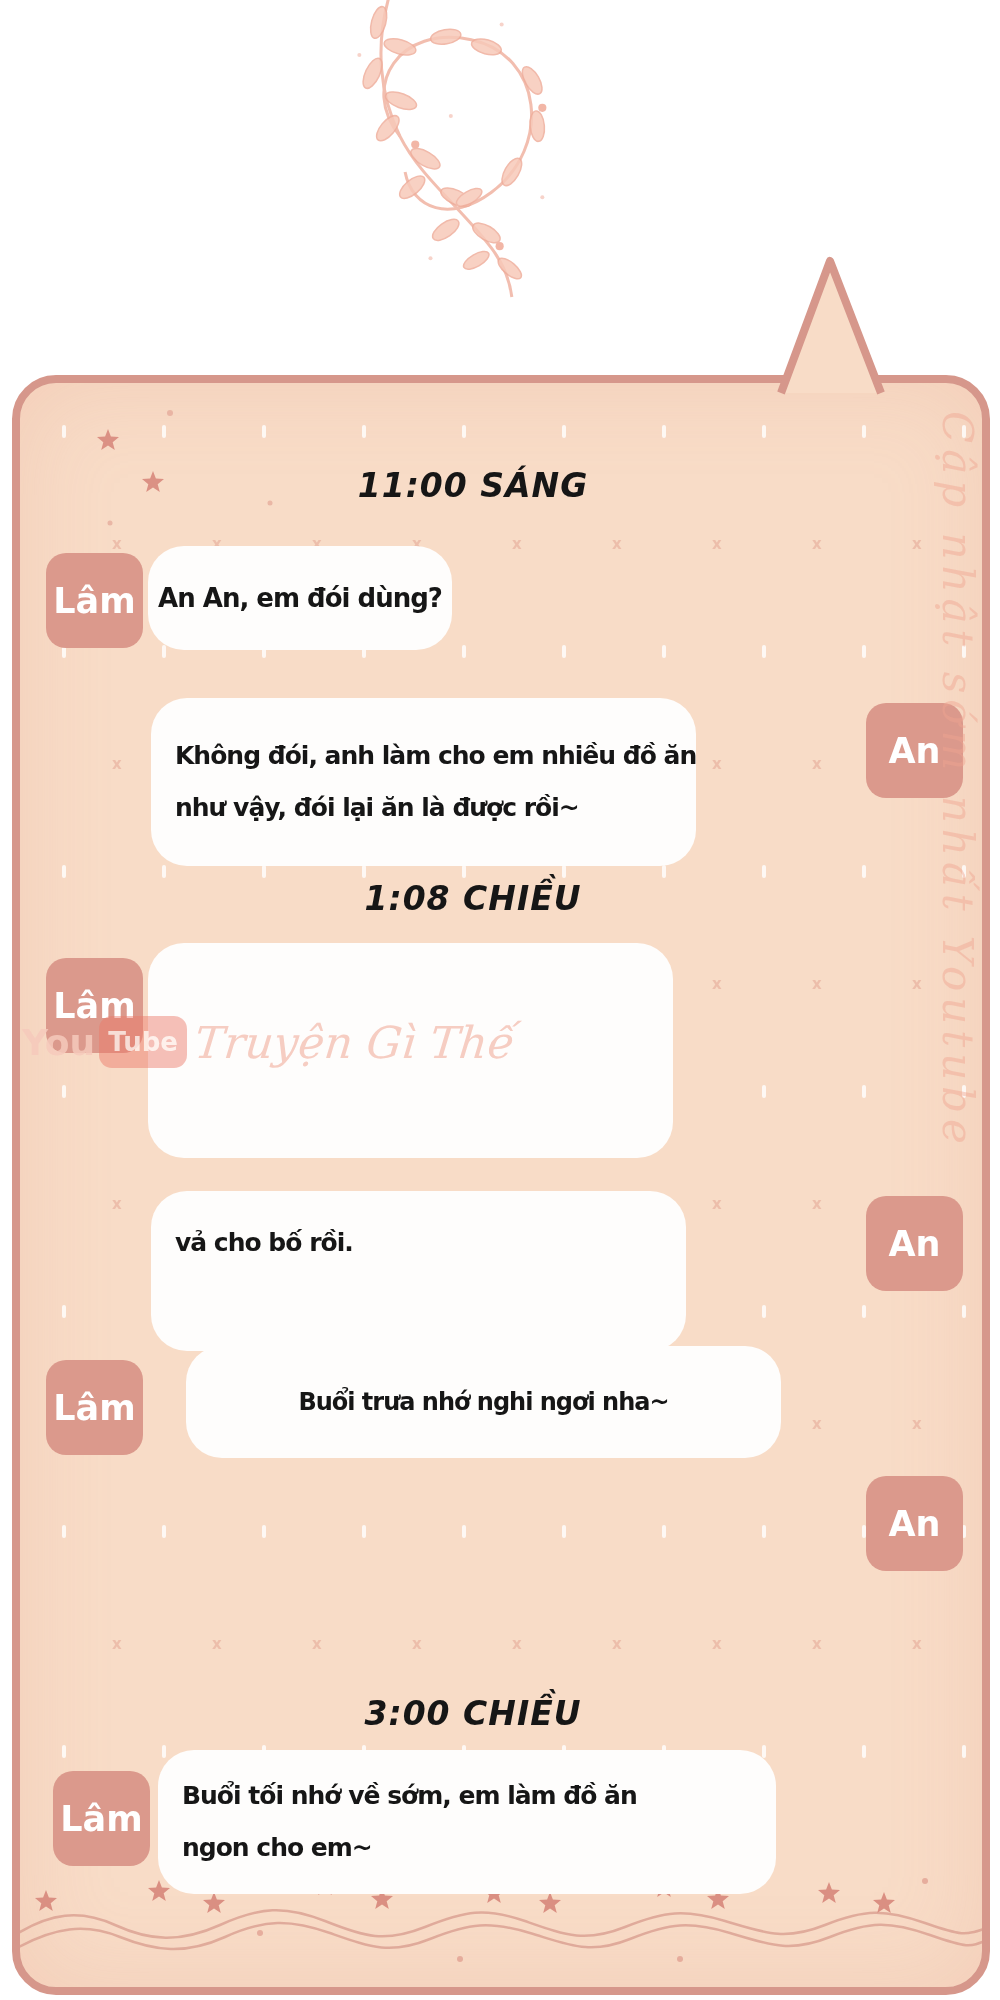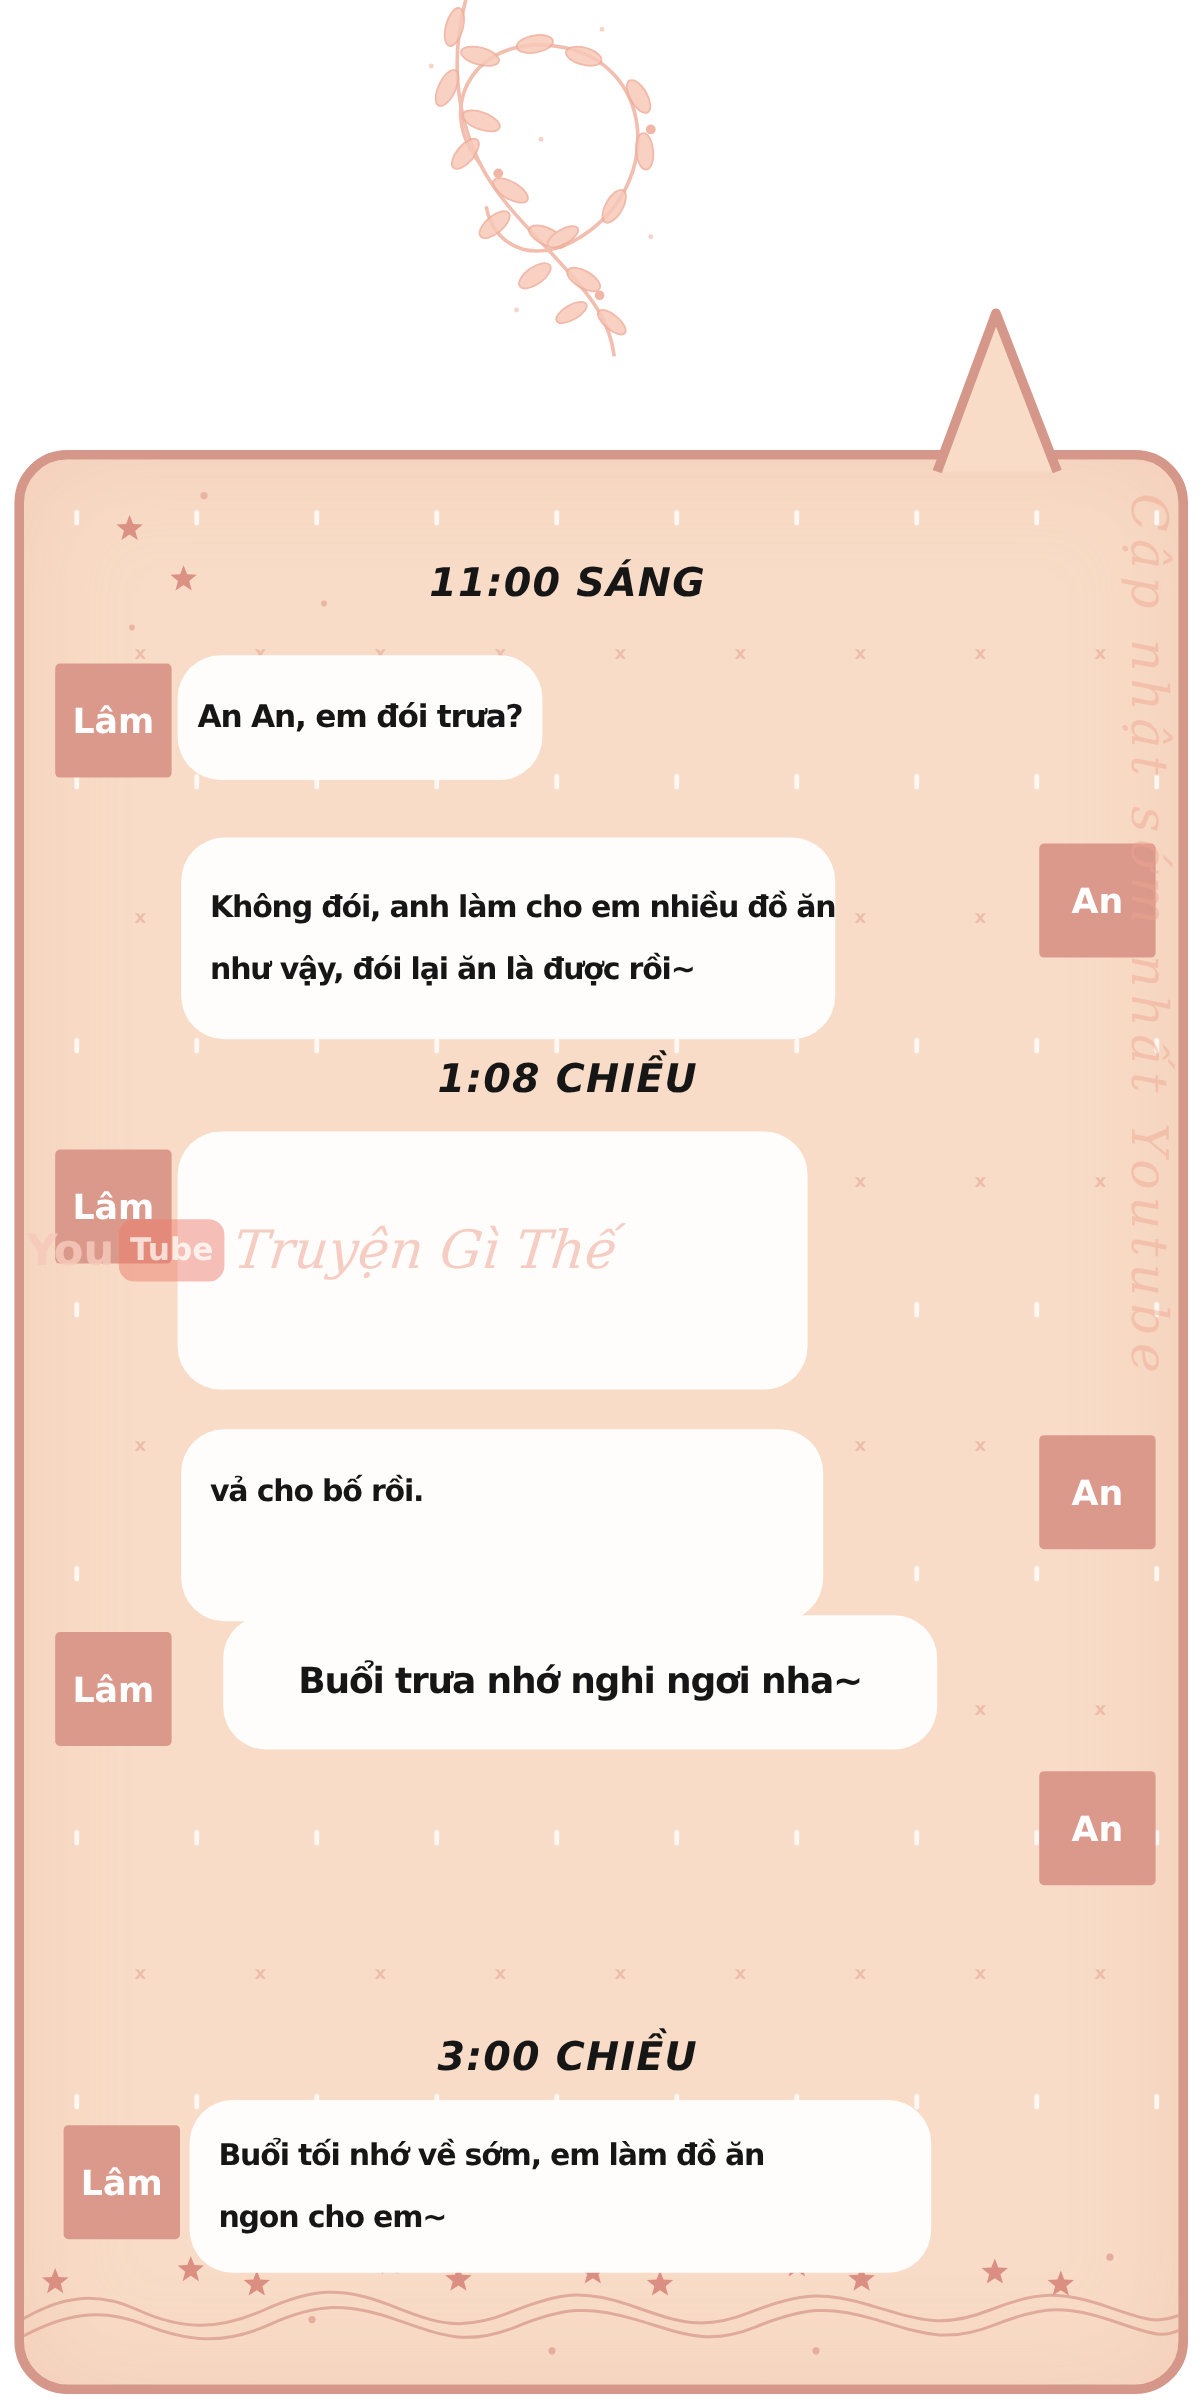--- a/index.html
+++ b/index.html
@@ -28,35 +28,35 @@
   .spw{position:absolute;width:4px;height:13px;background:rgba(255,255,255,.8);border-radius:2px}
   .spx{position:absolute;color:rgba(219,146,129,.4);font:700 15px "DejaVu Sans",sans-serif}
   .decor-stars{z-index:2}
   .band{position:absolute;left:0;right:0;bottom:8px;height:116px;z-index:2;pointer-events:none}
 
   
   .content{position:absolute;inset:0;z-index:3}
   .ts{position:absolute;width:100%;text-align:center;transform:translateX(-28px);
     color:var(--text);font-weight:700;font-style:italic;font-size:33px;letter-spacing:1px}
   .ts1{top:83px}.ts2{top:496px}.ts3{top:1311px}
-  .avatar{position:absolute;width:97px;height:95px;border-radius:4px;background:var(--avatar-bg);
+  .avatar{position:absolute;width:97px;height:95px;border-radius:20px;background:var(--avatar-bg);
     display:flex;align-items:center;justify-content:center;
-    color:#fff;font-weight:700;font-size:29px}
+    color:#fff;font-weight:700;font-size:35px}
   .bubble{position:absolute;background:var(--bubble-bg);border-radius:36px;
     color:var(--text);font-weight:700;font-size:25px;letter-spacing:-1px}
   .bubble .line{white-space:nowrap;line-height:52px}
   .center{display:flex;align-items:center;justify-content:center}
   .a1{left:26px;top:170px}.a3{left:26px;top:575px}.a5{left:26px;top:977px}.a7{left:33px;top:1388px}
   .aA1{left:846px;top:320px}.aA2{left:846px;top:813px}.aA3{left:846px;top:1093px}
   .b1{left:128px;top:163px;width:304px;height:104px;font-size:26px}
   .b2{left:131px;top:315px;width:545px;min-height:168px;padding:32px 24px}
   .b3{left:128px;top:560px;width:525px;min-height:215px;padding:28px 24px}
   .b3 .line{line-height:53px}
   .b4{left:131px;top:808px;width:535px;min-height:160px;padding:26px 24px}
-  .b5{left:166px;top:963px;width:595px;height:112px;font-size:30px}
+  .b5{left:166px;top:963px;width:595px;height:112px;font-size:24px}
   .b6{left:486px;top:1087px;width:356px;height:102px;font-size:24px;border-radius:30px}
   .b7{left:138px;top:1367px;width:618px;min-height:144px;padding:20px 24px}
 
   
   .wm-h{position:absolute;left:2px;top:633px;z-index:6;display:flex;align-items:center;opacity:.85}
   .wm-you{color:#f6cabc;font-weight:700;font-size:36px;margin-right:4px}
   .wm-tube{width:88px;height:52px;border-radius:13px;background:rgba(235,120,104,.55);
     display:flex;align-items:center;justify-content:center;color:rgba(255,245,240,.9);
     font-weight:700;font-size:26px}
   .wm-script{margin-left:8px;font-family:"DejaVu Serif",serif;font-style:italic;
@@ -289,21 +289,21 @@
           <circle cx="905" cy="18" r="3" opacity="0.6"></circle>
       </g>
     </svg>
 
     <div class="content">
 
       <div class="ts ts1">11:00 SÁNG</div>
 
       <div class="avatar a1">Lâm</div>
       <div class="bubble b1 center">
-        <div class="line">An An, em đói trưa?</div>
+        <div class="line">An An, em đói dùng?</div>
       </div>
 
       <div class="bubble b2">
         <div class="line">Không đói, anh làm cho em nhiều đồ ăn</div>
         <div class="line">như vậy, đói lại ăn là được rồi~</div>
       </div>
       <div class="avatar aA1">An</div>
 
       <div class="ts ts2">1:08 CHIỀU</div>
 

